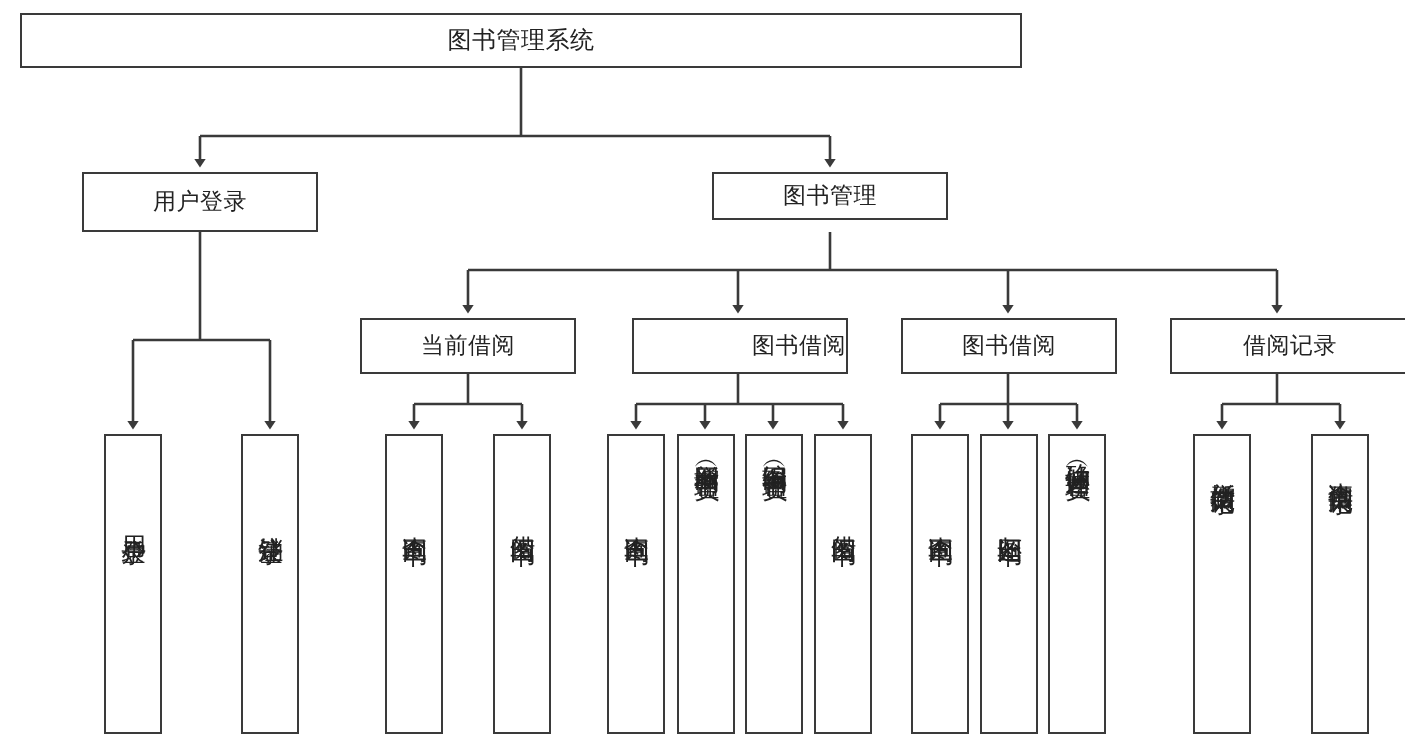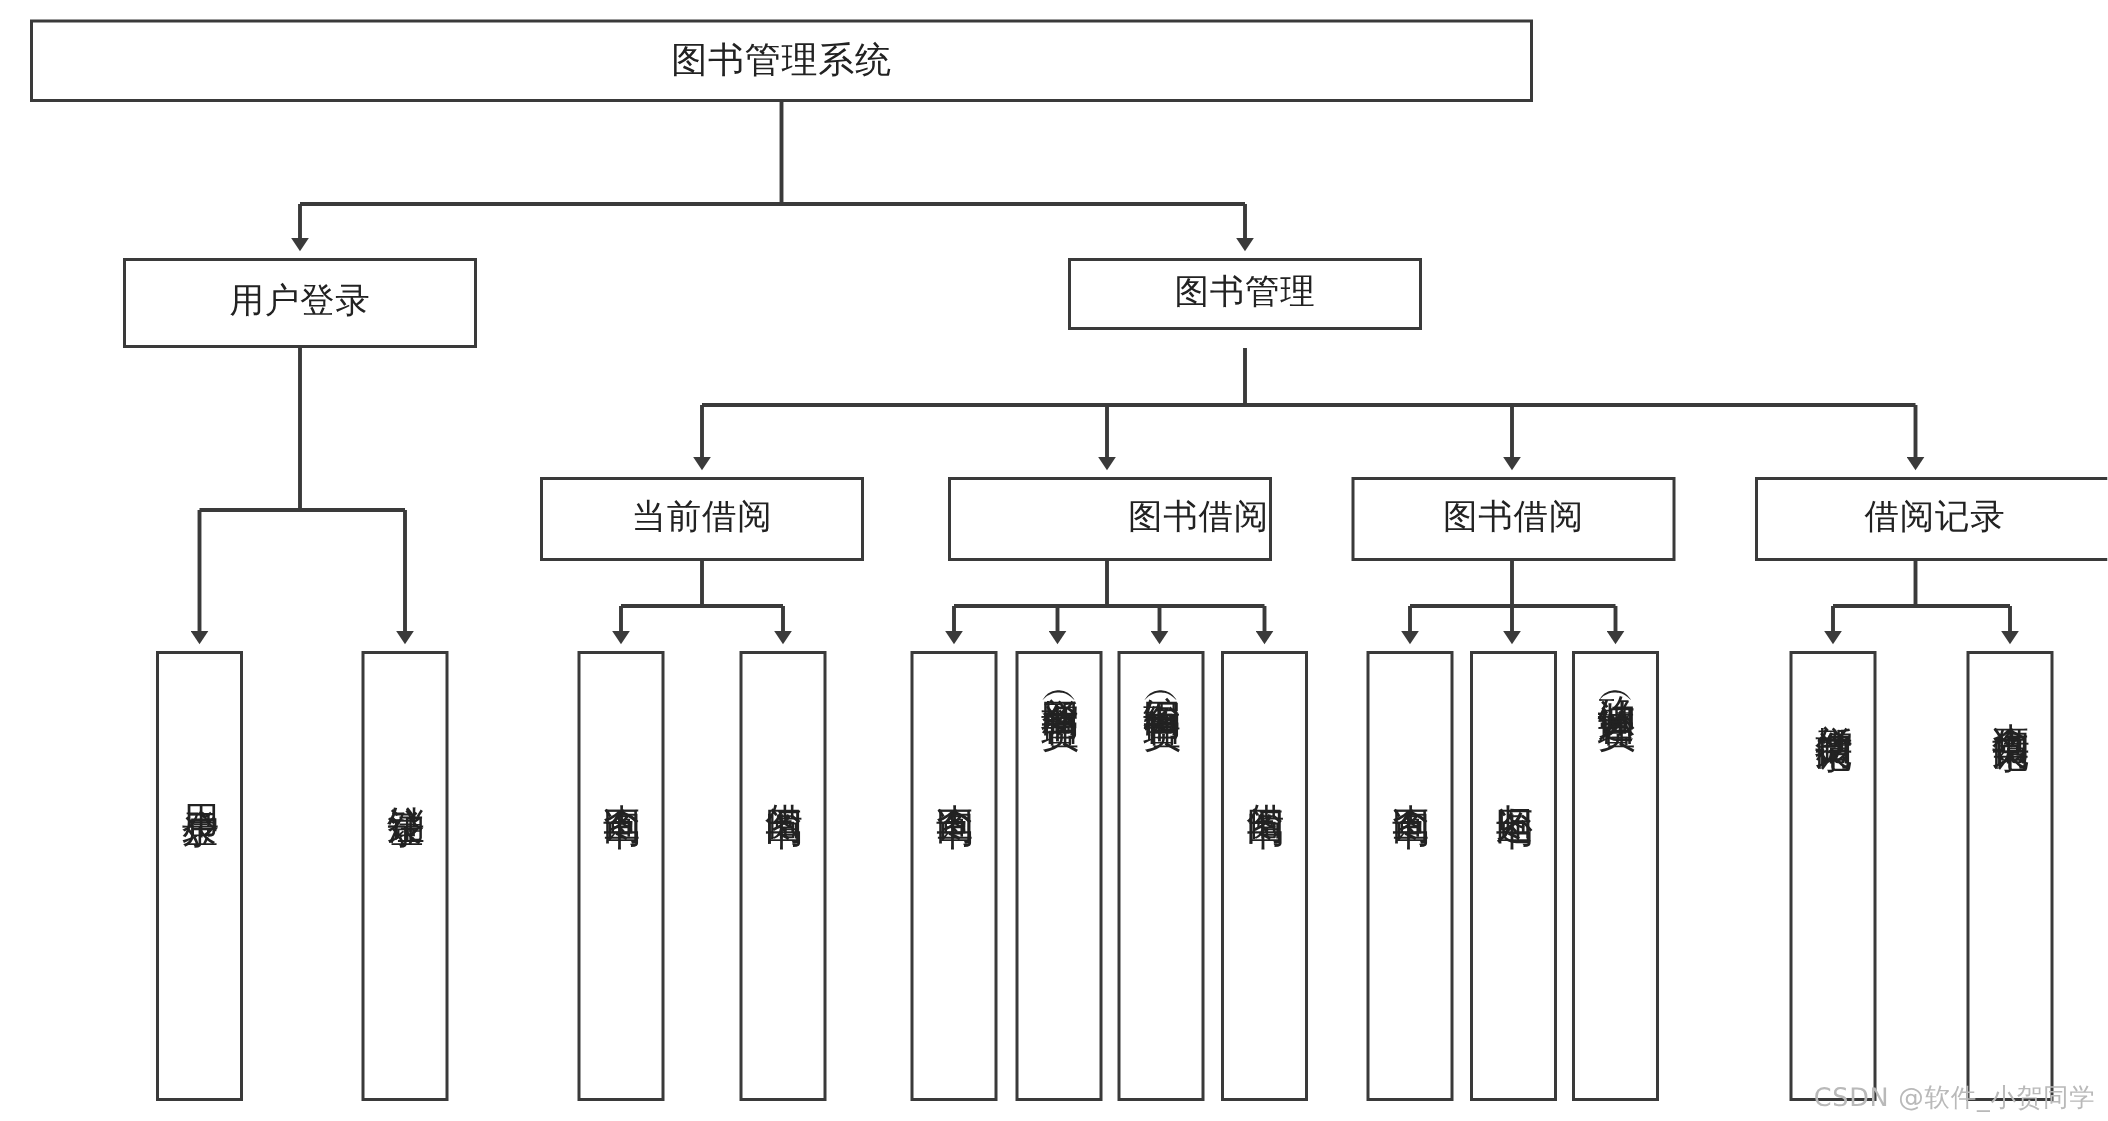--- a/index.html
+++ b/index.html
@@ -193,14 +193,13 @@
     <span class="lbl">确认归还（管理员）</span>
   </div>
 
   <div class="node v" style="left:1193px; top:434px; width:58px; height:300px; padding-top:26px;">
     <span class="lbl">新增借阅记录</span>
   </div>
   <div class="node v" style="left:1311px; top:434px; width:58px; height:300px; padding-top:26px;">
     <span class="lbl">查询借阅记录</span>
   </div>
 
-  <div class="watermark">CSDN @软件_小贺同学</div>
 </div>
 
 </body></html>

